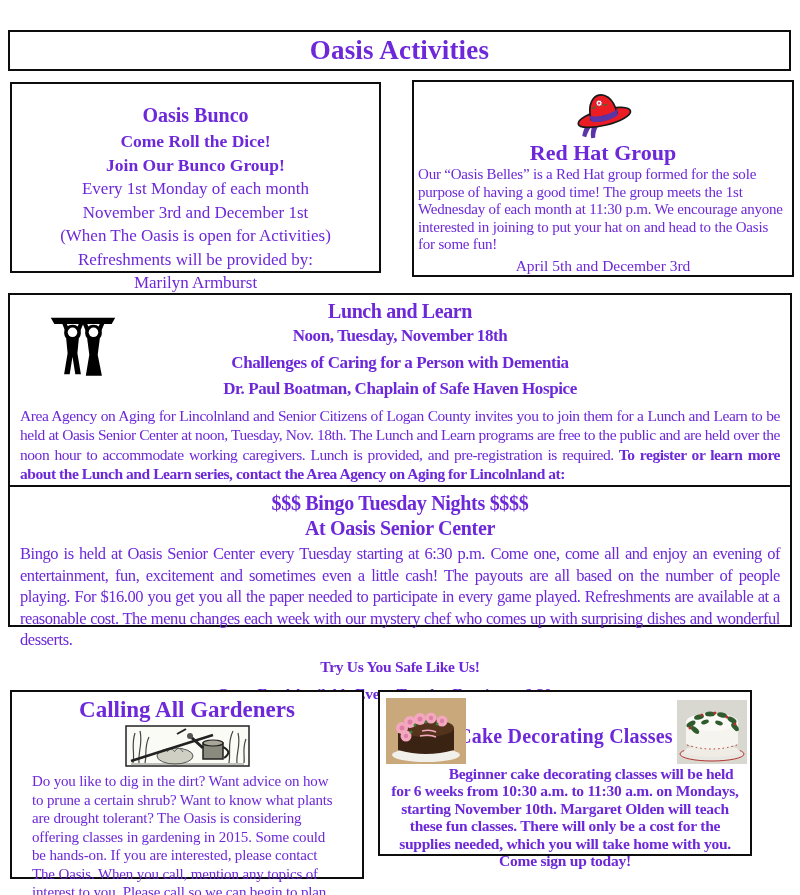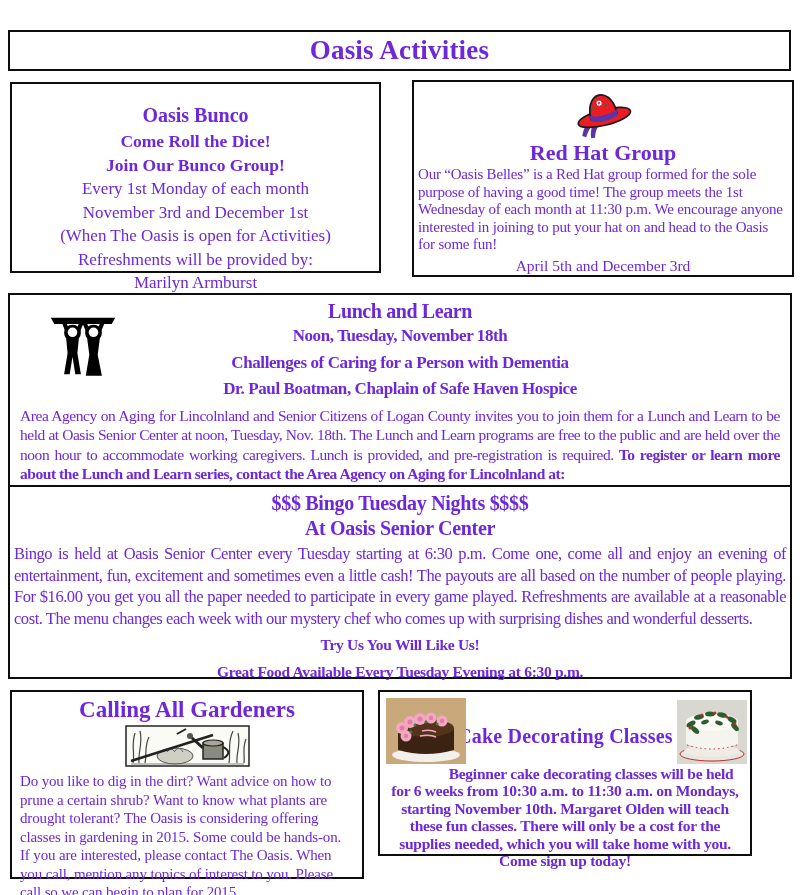--- a/index.html
+++ b/index.html
@@ -26,29 +26,29 @@
 
   
   .lunch{left:8px;top:293px;width:784px;height:199px;text-align:center;padding-top:4px;}
   .lunch .people{position:absolute;left:38px;top:12px;}
   .ll-title{font-size:20px;font-weight:bold;line-height:24px;letter-spacing:-.4px;}
   .ll-sub{font-size:17px;font-weight:bold;line-height:26.5px;letter-spacing:-.4px;}
   .ll-body{text-align:justify;margin:3px 10px 0 10px;font-size:15.5px;line-height:19.6px;letter-spacing:-.45px;}
   .ll-phone{font-size:16px;font-weight:bold;margin-top:5px;letter-spacing:-.3px;}
 
   
-  .bingo{left:8px;top:485px;width:784px;height:194px;text-align:center;padding:4px 4px;}
+  .bingo{left:8px;top:485px;width:784px;height:142px;text-align:center;padding:4px 10px;}
   .bingo-title{font-size:20px;font-weight:bold;line-height:25px;letter-spacing:-.3px;}
   .bingo-sub{font-size:20px;font-weight:bold;line-height:25px;letter-spacing:-.3px;}
   .bingo-body{text-align:justify;font-size:16.5px;line-height:21.6px;letter-spacing:-.45px;margin-top:2px;}
   .bingo-tag1{font-size:15.5px;font-weight:bold;margin-top:7px;letter-spacing:-.3px;}
   .bingo-tag2{font-size:15.5px;font-weight:bold;margin-top:9px;letter-spacing:-.3px;}
 
   
-  .garden{left:10px;top:690px;width:354px;height:189px;padding:4px 8px;}
+  .garden{left:10px;top:690px;width:354px;height:189px;padding:4px 20px;}
   .garden-title{text-align:center;font-size:23px;font-weight:bold;line-height:27px;}
   .garden svg{display:block;margin:2px auto 0 auto;}
   .garden-body{font-size:15px;line-height:18.5px;letter-spacing:-.15px;margin-top:5px;}
 
   
   .cake{left:378px;top:690px;width:374px;height:166px;padding:0 6px;}
   .cake .cake-left{position:absolute;left:5px;top:6px;}
   .cake .cake-right{position:absolute;right:3px;top:8px;}
   .cake-title{text-align:center;font-size:20px;font-weight:bold;padding-top:33px;letter-spacing:.2px;}
   .cake-body{margin-top:17px;text-align:center;font-size:15.5px;font-weight:bold;line-height:17.4px;
@@ -109,21 +109,21 @@
     <div class="ll-sub">Challenges of Caring for a Person with Dementia</div>
     <div class="ll-sub">Dr. Paul Boatman, Chaplain of Safe Haven Hospice</div>
     <p class="ll-body"><span>Area Agency on Aging for Lincolnland and Senior Citizens of Logan County invites you to join them for a Lunch and Learn to be held at Oasis Senior Center at noon, Tuesday, Nov. 18th.  The Lunch and Learn programs are free to the public and are held over the noon hour to accommodate working caregivers.  Lunch is provided, and pre-registration is required. </span><b>To register or learn more about the Lunch and Learn series, contact the Area Agency on Aging for Lincolnland at:</b></p>
     <div class="ll-phone">(217)787-9234 or 800-252-2918</div>
   </div>
 
   <div class="box bingo">
     <div class="bingo-title">$$$ Bingo Tuesday Nights $$$$</div>
     <div class="bingo-sub">At Oasis Senior Center</div>
     <p class="bingo-body" style="margin:2px 0 0 0;">Bingo is held at Oasis Senior Center every Tuesday starting at 6:30 p.m.  Come one, come all and enjoy an evening of entertainment, fun, excitement and sometimes even a little cash!  The payouts are all based on the number of people playing.  For $16.00 you get you all the paper needed to participate in every game played.  Refreshments are available at a reasonable cost.  The menu changes each week with our mystery chef  who comes up with surprising dishes and wonderful desserts.</p>
-    <div class="bingo-tag1">Try Us You Will Like Us!</div>
+    <div class="bingo-tag1">Try Us You Safe Like Us!</div>
     <div class="bingo-tag2">Great Food Available Every Tuesday Evening at 6:30 p.m.</div>
   </div>
 
   <div class="box garden">
     <div class="garden-title">Calling All Gardeners</div>
     <svg width="125" height="42" viewBox="0 0 125 42">
       <rect x="1" y="1" width="123" height="40" fill="#fbfbf6" stroke="#222" stroke-width="1.5"></rect>
       <path d="M8 38 C10 28 6 20 10 8 M14 38 C13 26 18 18 15 6 M20 38 C22 30 19 22 24 12" stroke="#444" stroke-width="1.2" fill="none"></path>
       <path d="M104 38 C106 26 102 18 108 6 M112 38 C111 28 116 20 113 8 M119 38 C120 30 117 24 121 14" stroke="#444" stroke-width="1.2" fill="none"></path>
       <ellipse cx="50" cy="31" rx="18" ry="8" fill="#cfcfc4" stroke="#555" stroke-width="1"></ellipse>

